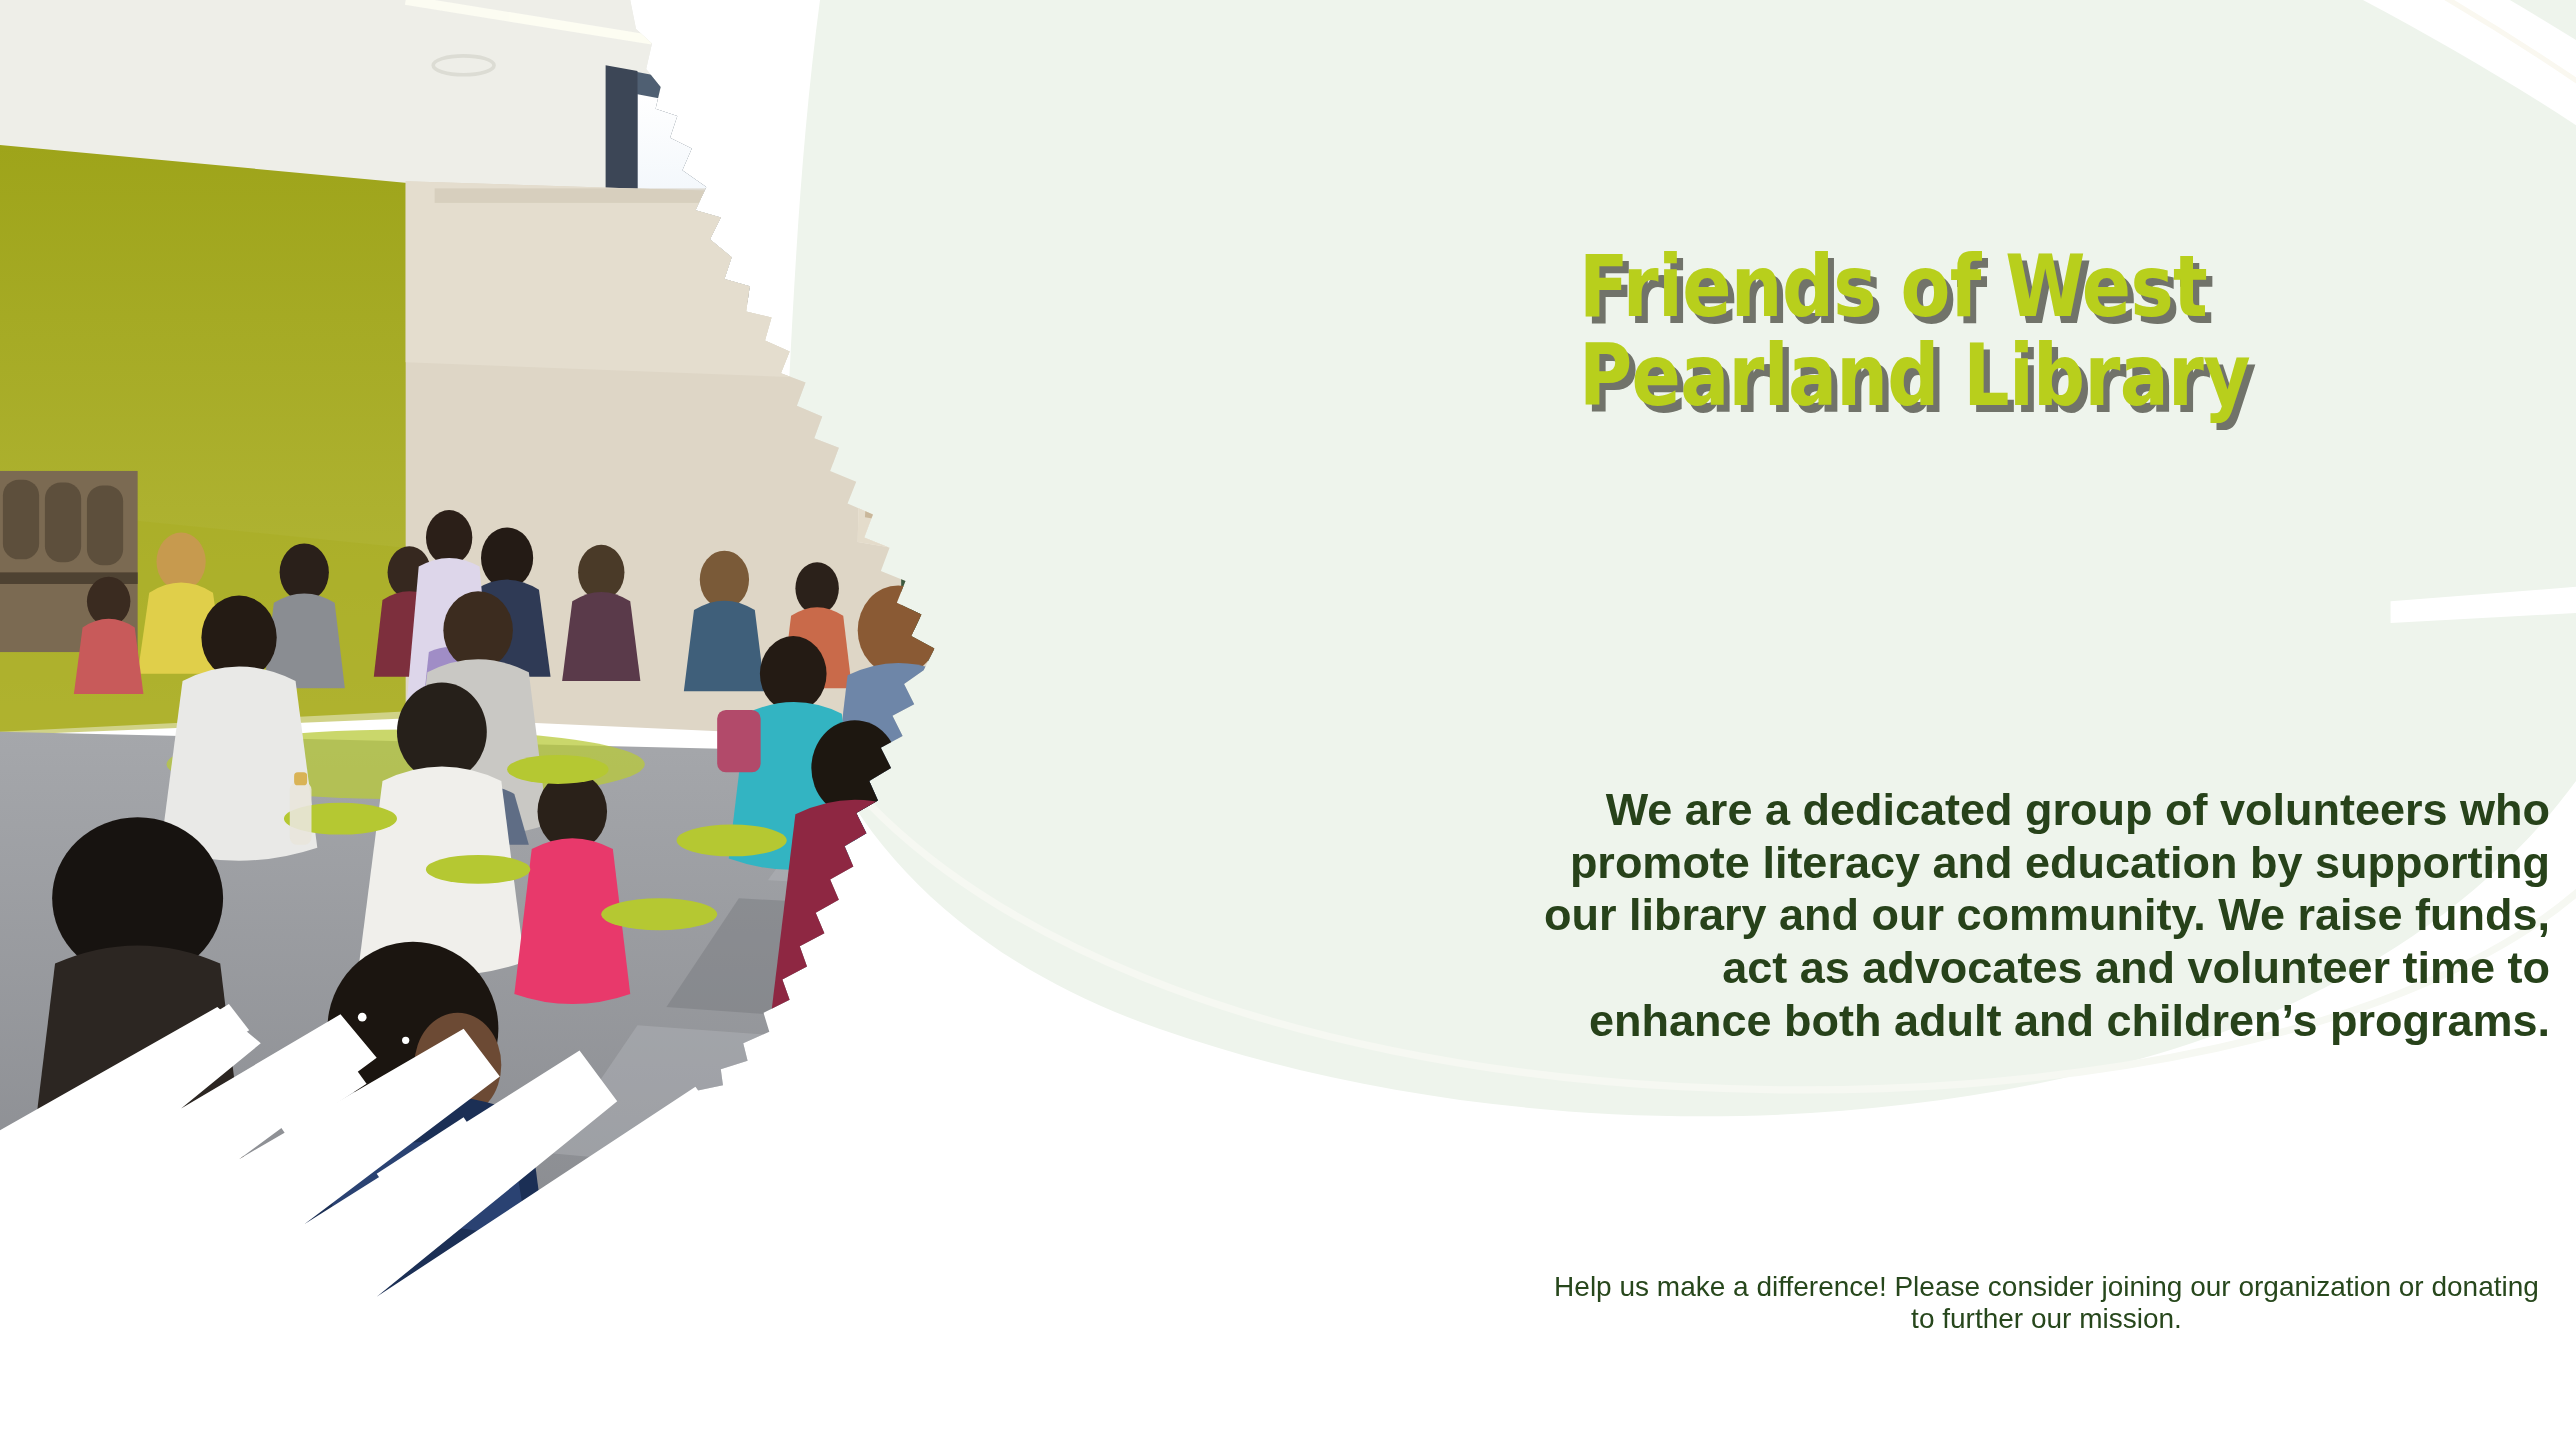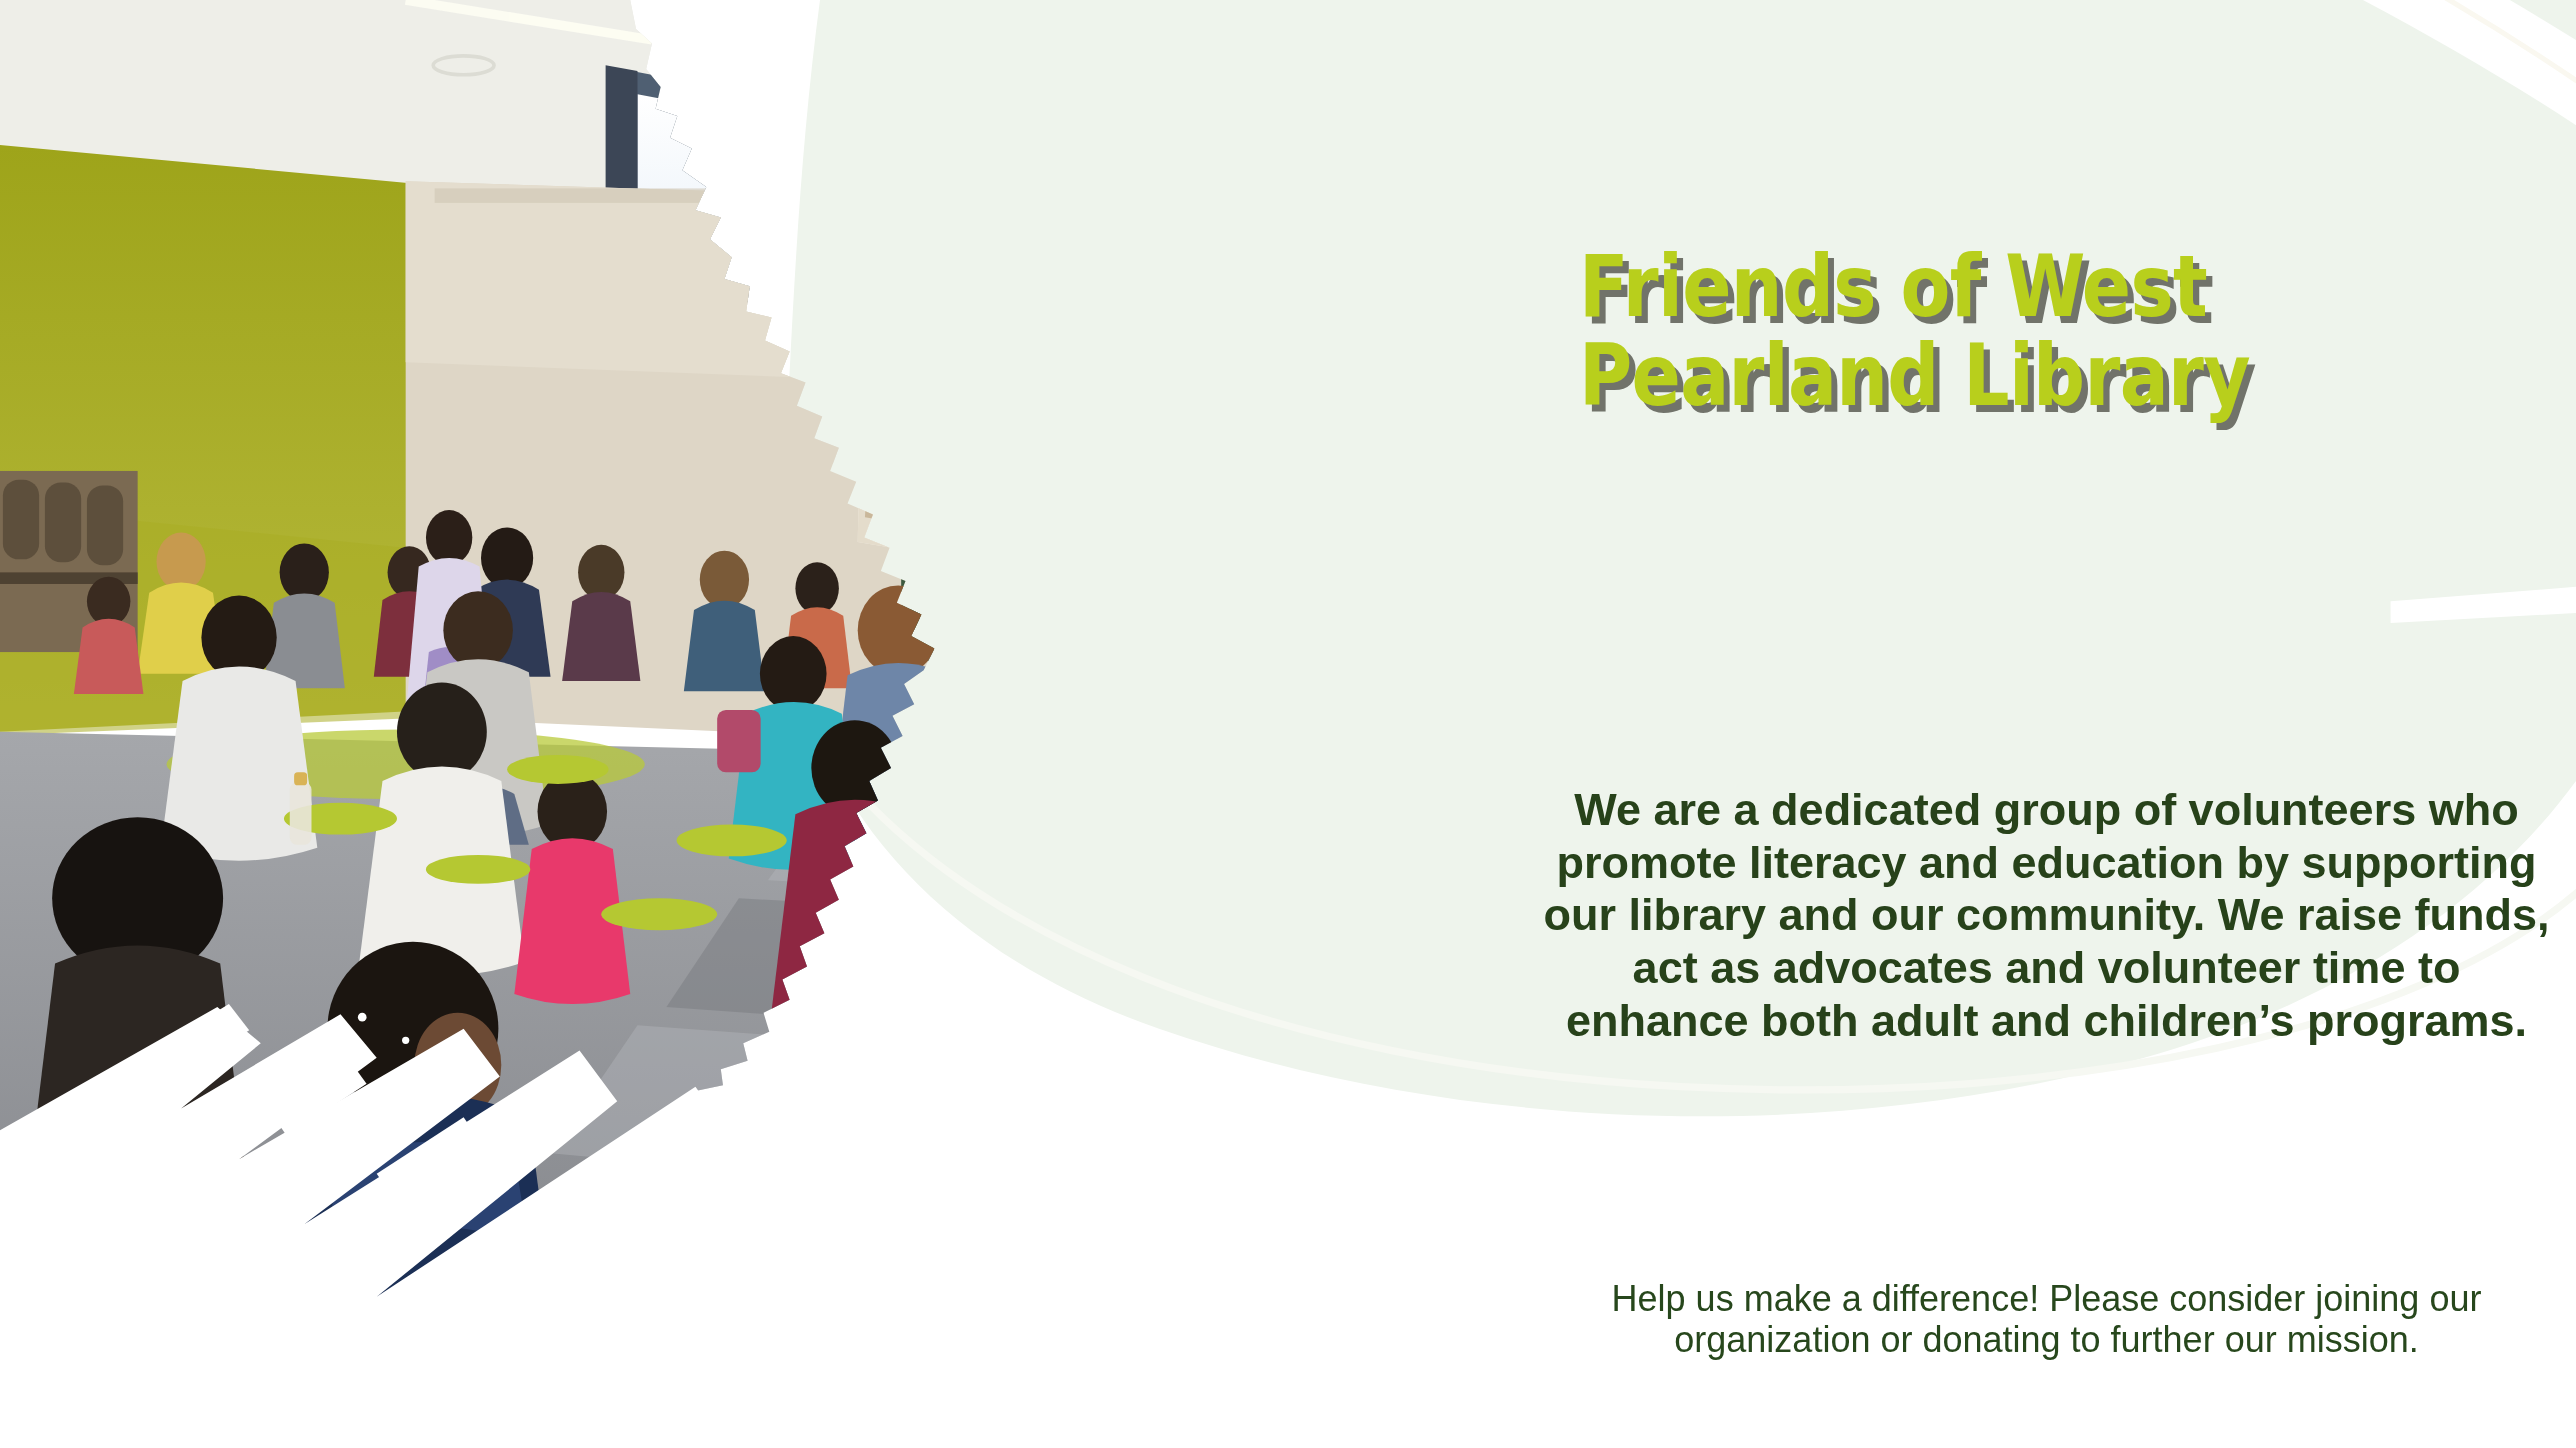--- a/index.html
+++ b/index.html
@@ -28,29 +28,29 @@
     font-size:85px;line-height:1.05;font-weight:bold;
     letter-spacing:-0.7px;
     color:#b8cf1c;
     text-shadow:6.5px 6.5px 0 rgba(90,92,84,0.85);
     font-family:"DejaVu Sans Condensed","Liberation Sans Narrow","Liberation Sans",sans-serif;
     transform:scaleX(0.95);transform-origin:left top;
     white-space:pre-line;
   }
   #body-text{
     position:absolute;left:29px;top:739px;width:1007px;
-    text-align:center;
+    text-align:right;
     font-size:45px;line-height:1.17;font-weight:bold;
     color:#27421a;
     white-space:pre-line;
   }
   #cta-text{
     position:absolute;left:29px;top:1243px;width:1007px;
     text-align:center;
-    font-size:36px;line-height:1.13;font-weight:normal;
+    font-size:28px;line-height:1.13;font-weight:normal;
     color:#27471c;
     white-space:pre-line;
   }
 </style>
 </head>
 <body>
 
 <div id="slide">
 
   <div class="bg-layer">

